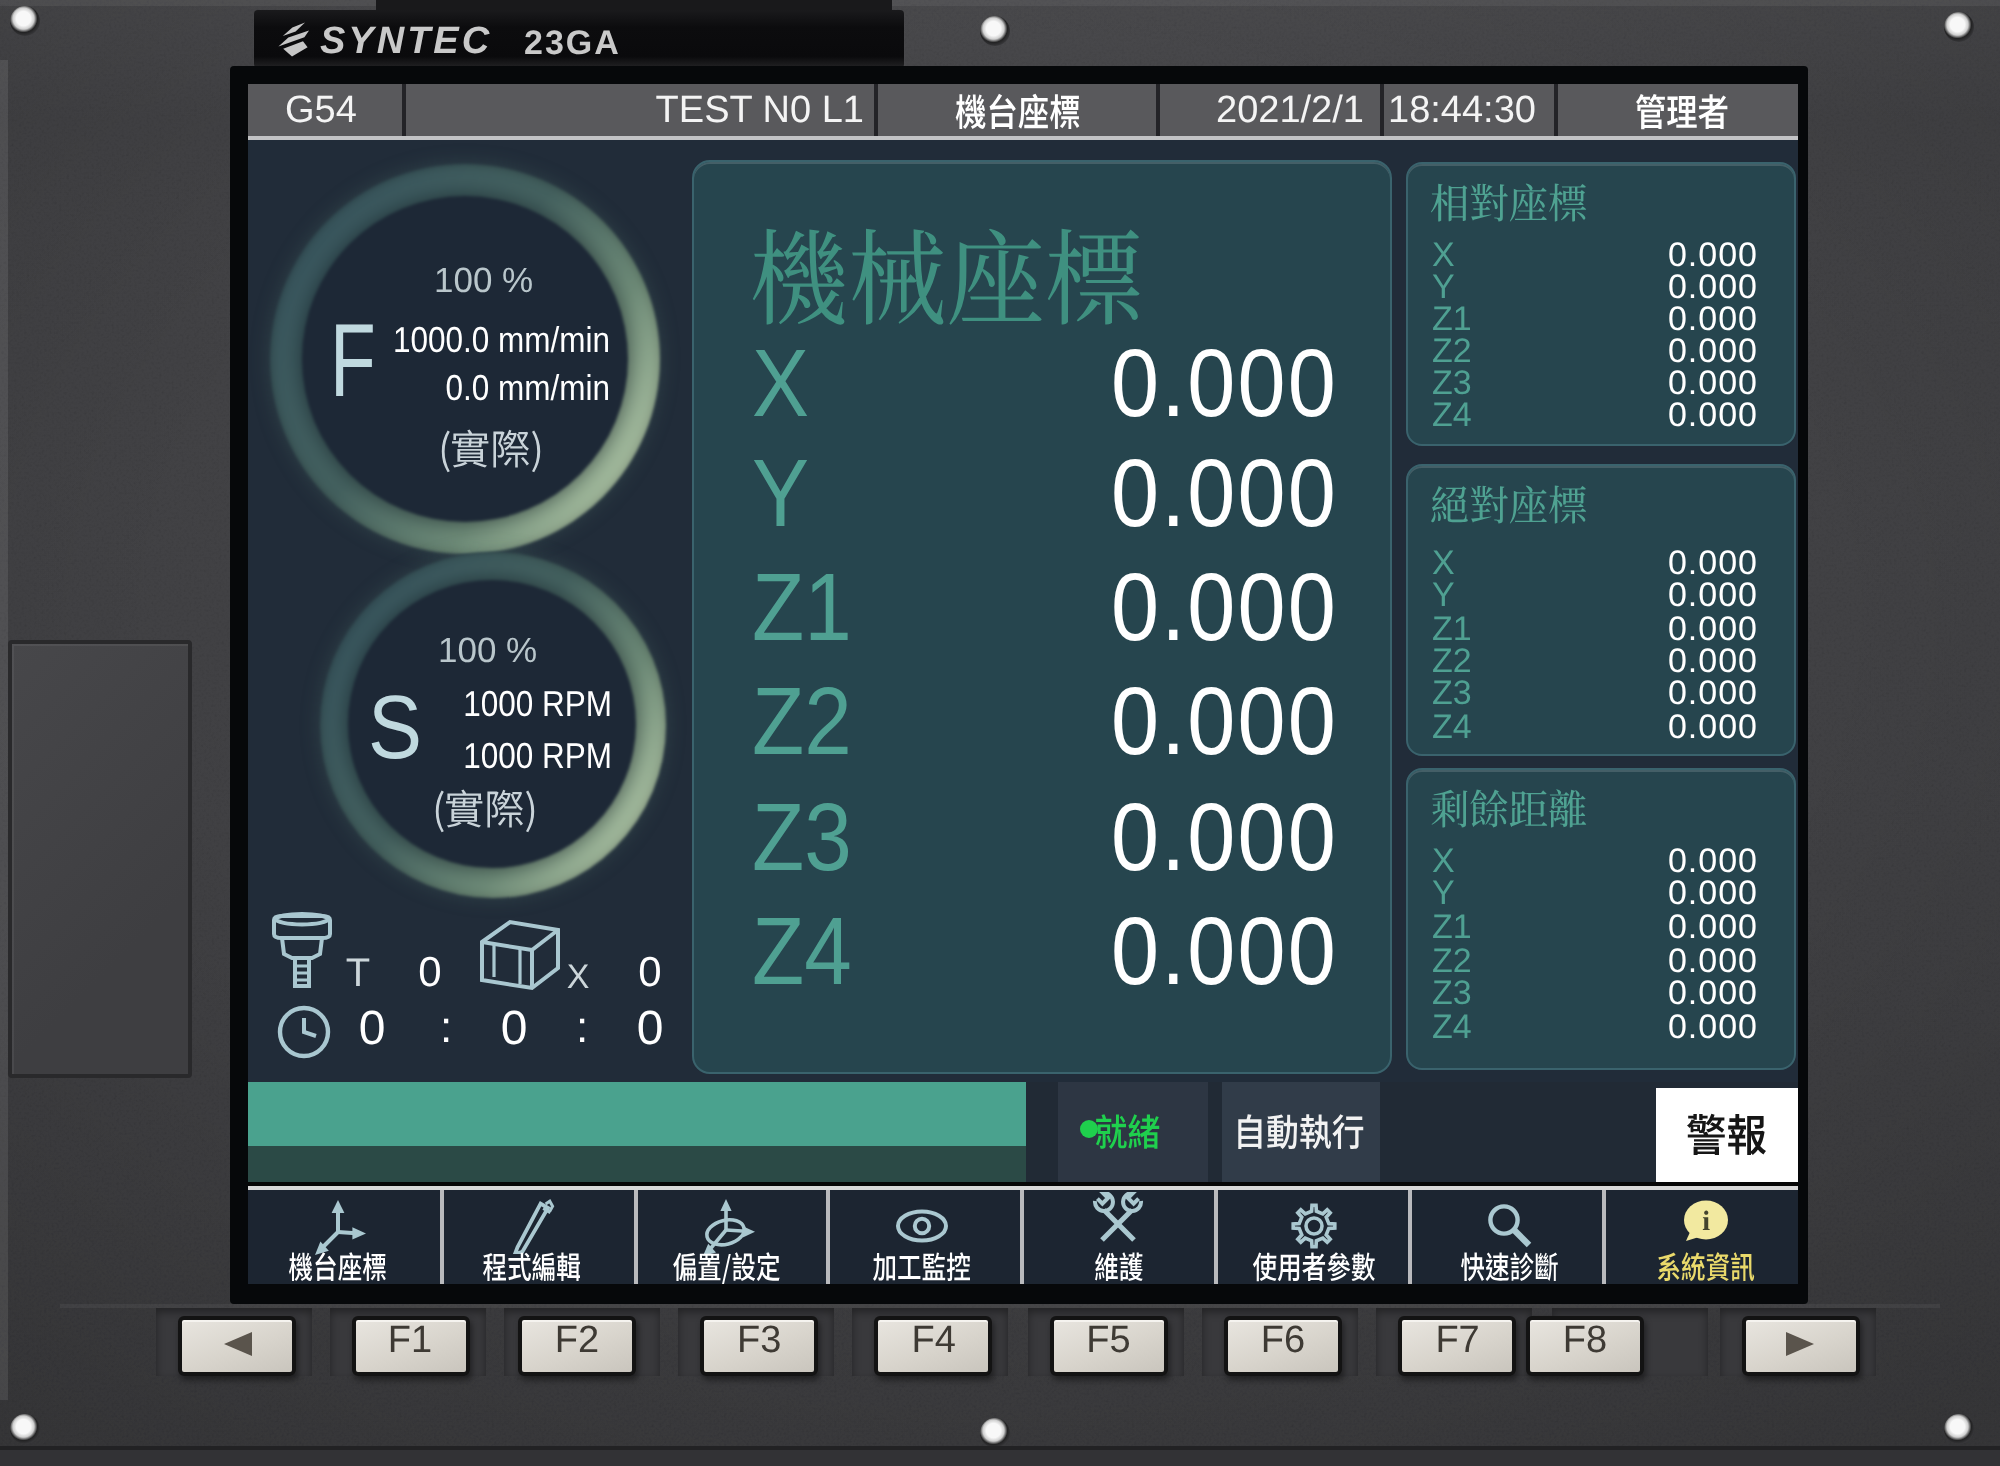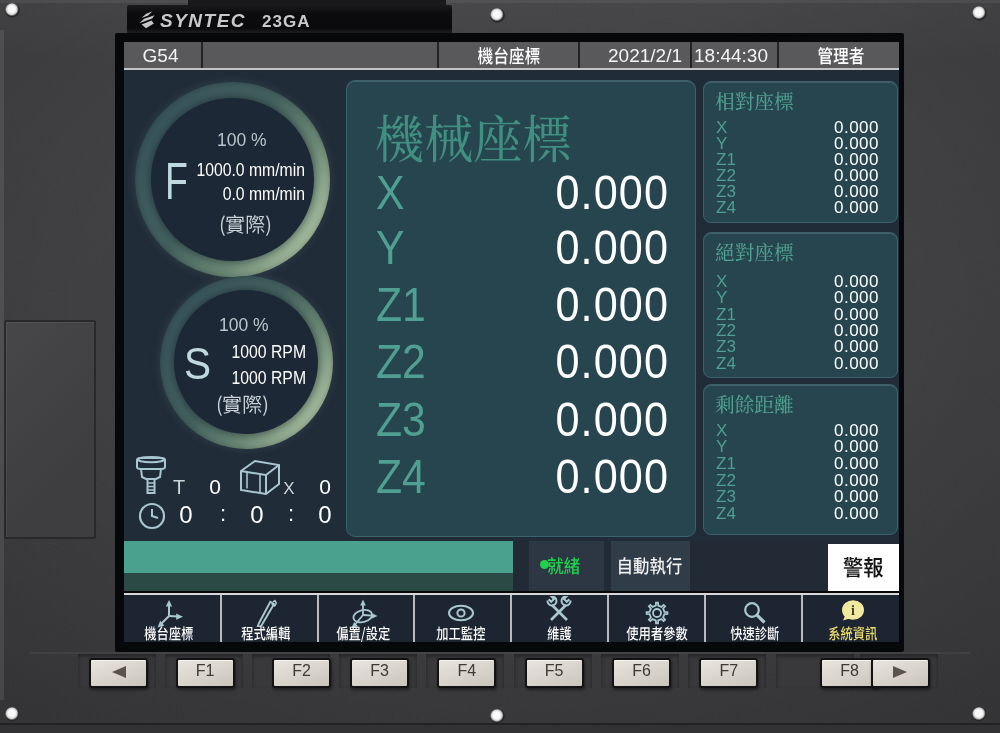--- a/index.html
+++ b/index.html
@@ -12,21 +12,21 @@
 .ring{position:absolute;border-radius:50%;background:linear-gradient(125deg,#33505c 0%,#44615f 45%,#6d8a77 68%,#b7ccab 92%);box-shadow:0 0 10px rgba(90,130,120,.25), inset 0 0 6px rgba(0,0,0,.28);filter:blur(.7px)}
 .ring .inner{position:absolute;border-radius:50%;background:#1d2836;box-shadow:0 0 9px rgba(8,14,22,.55)}
 .gt{position:absolute;color:#fff;white-space:nowrap;line-height:1}
 .panel{position:absolute;background:#26454e;border:1px solid #3a636d;border-radius:9px;box-shadow:inset 0 1px 0 rgba(255,255,255,.14)}
 .axl{position:absolute;color:#4FA092;font-size:48px;line-height:1;transform:scaleX(.89);transform-origin:0 0}
 .axv{position:absolute;color:#fff;font-size:48px;line-height:1;text-align:right;letter-spacing:1.2px;transform:scaleX(.9);transform-origin:100% 0}
 .sxl{position:absolute;color:#4FA092;font-size:17px;line-height:1}
 .sxv{position:absolute;color:#fff;font-size:17px;line-height:1;text-align:right;letter-spacing:.5px}
 .mbtn{position:absolute;height:49px;background:#1c2531;border-top:2.5px solid #d8d8d8;box-sizing:border-box}
 .msep{position:absolute;top:595px;width:2px;height:46.5px;background:#b9babd}
-.key{position:absolute;top:658px;width:55px;height:26px;background:linear-gradient(160deg,#e8e5df 0%,#d8d4cc 55%,#c9c5bd 100%);border:2px solid #131313;border-radius:3px;box-shadow:inset 0 1px 0 #f5f3ef, 1px 2px 3px rgba(0,0,0,.45);color:#3e3a34;font-size:16px;text-align:center;line-height:21px}
+.key{position:absolute;top:658px;width:55px;height:26px;background:linear-gradient(160deg,#e8e5df 0%,#d8d4cc 55%,#c9c5bd 100%);border:2px solid #131313;border-radius:3px;box-shadow:inset 0 1px 0 #f5f3ef, 1px 2px 3px rgba(0,0,0,.45);color:#3e3a34;font-size:19px;text-align:center;line-height:21px}
 </style></head><body>
 <div id="page">
 <svg class="abs" style="left:0;top:0" width="1000" height="733">
       <defs>
         <filter id="nz" x="0" y="0" width="100%" height="100%">
           <feTurbulence type="fractalNoise" baseFrequency="0.8" numOctaves="2" seed="7" stitchTiles="stitch"></feTurbulence>
           <feColorMatrix type="matrix" values="0 0 0 0 0.5  0 0 0 0 0.5  0 0 0 0 0.5  0.6 0.6 0.6 0 0"></feColorMatrix>
         </filter>
       </defs>
       <rect width="1000" height="733" filter="url(#nz)" opacity="0.07"></rect>
@@ -71,20 +71,21 @@
 
 <div id="frame"></div>
 <div id="hdr"></div>
 <div class="hsep" style="left:201px"></div>
 <div class="hsep" style="left:437px"></div>
 <div class="hsep" style="left:578px"></div>
 <div class="hsep" style="left:690px"></div>
 <div class="hsep" style="left:777px"></div>
 <div class="abs" style="left:124px;top:68px;width:775px;height:2px;background:#c2c3c5"></div>
 <div class="htx" style="left:124px;width:73px;text-align:center">G54</div>
+<div class="htx" style="left:240px;width:192px;text-align:right">TEST N0 L1</div>
 <div class="htx" style="left:582px;width:126px;text-align:center">2021/2/1</div>
 <div class="htx" style="left:690px;width:82px;text-align:center">18:44:30</div>
 <div id="main"></div>
 
 <div class="ring" style="left:135px;top:81.5px;width:195px;height:195px">
       <div class="inner" style="left:16px;top:16px;width:163px;height:163px"></div>
     </div>
 <div class="ring" style="left:159.5px;top:275.5px;width:173px;height:173px">
       <div class="inner" style="left:14.5px;top:14.5px;width:144px;height:144px"></div>
     </div>
@@ -258,27 +259,27 @@
       <ellipse cx="0" cy="-1" rx="11" ry="9.8" fill="#f2e9a0"></ellipse>
       <path d="M-8,5 L-10,9.5 L-3.5,7.5 Z" fill="#f2e9a0"></path>
       <text x="0" y="4" text-anchor="middle" font-family="Liberation Serif" font-size="14" font-weight="bold" fill="#44442e">i</text>
     </svg>
 
 <div class="abs" style="left:30px;top:652px;width:940px;height:2px;background:rgba(255,255,255,.05)"></div>
 <div class="key" style="left:89.0px"><svg width="18" height="14" viewBox="0 0 18 14" style="margin-top:5px">
         <path d="M16,1 L16,13 L2,7 Z" fill="#5a544c"></path>
       </svg></div>
 <div class="key" style="left:175.5px">F1</div>
-<div class="key" style="left:272px">F2</div>
+<div class="key" style="left:259px">F2</div>
 <div class="key" style="left:350.1px">F3</div>
 <div class="key" style="left:437.4px">F4</div>
 <div class="key" style="left:524.7px">F5</div>
 <div class="key" style="left:612.0px">F6</div>
 <div class="key" style="left:699.3px">F7</div>
-<div class="key" style="left:820px">F8</div>
+<div class="key" style="left:763px">F8</div>
 <div class="key" style="left:870.5px"><svg width="18" height="14" viewBox="0 0 18 14" style="margin-top:5px">
         <path d="M2,1 L2,13 L16,7 Z" fill="#5a544c"></path>
       </svg></div>
 <svg style="position:absolute;left:476.6px;top:42.2px;overflow:visible" width="64" height="28" viewBox="0 -21.3 64 28.5">
       <path fill="#ffffff" d="M0.7 -12.5H4.8V-10.7H0.7ZM2.2 -16.1H3.6V1.6H2.2ZM2.2 -11.3 3.0 -10.9Q2.9 -9.8 2.7 -8.6Q2.5 -7.4 2.2 -6.2Q1.9 -5.1 1.6 -4.1Q1.3 -3.1 1.0 -2.4Q0.9 -2.7 0.8 -3.0Q0.7 -3.4 0.6 -3.7Q0.4 -4.1 0.3 -4.3Q0.6 -4.9 0.9 -5.7Q1.2 -6.5 1.5 -7.5Q1.7 -8.4 1.9 -9.4Q2.1 -10.4 2.2 -11.3ZM3.6 -9.8Q3.7 -9.6 3.9 -9.2Q4.1 -8.8 4.4 -8.3Q4.6 -7.9 4.8 -7.4Q5.0 -7.0 5.1 -6.8L4.4 -5.5Q4.3 -5.8 4.1 -6.3Q3.9 -6.8 3.7 -7.4Q3.5 -7.9 3.3 -8.4Q3.1 -8.8 3.0 -9.1ZM5.1 -6.3H15.1V-4.7H5.1ZM6.5 -3.3 7.5 -4.3Q7.8 -4.0 8.3 -3.6Q8.7 -3.1 9.1 -2.7Q9.4 -2.4 9.7 -2.0L8.7 -0.9Q8.4 -1.2 8.1 -1.6Q7.7 -2.0 7.3 -2.5Q6.9 -2.9 6.5 -3.3ZM11.8 -7.2 12.7 -8.1Q13.0 -7.8 13.5 -7.4Q13.9 -7.0 14.2 -6.7L13.3 -5.8Q13.1 -6.1 12.6 -6.5Q12.2 -6.9 11.8 -7.2ZM13.0 -4.7 14.4 -4.1Q13.6 -2.2 12.1 -0.7Q10.7 0.7 8.8 1.6Q8.7 1.3 8.4 0.9Q8.2 0.5 8.0 0.3Q9.7 -0.4 11.1 -1.8Q12.4 -3.1 13.0 -4.7ZM9.0 -15.9H10.4Q10.5 -12.6 10.7 -9.8Q10.9 -7.0 11.3 -4.9Q11.7 -2.8 12.4 -1.6Q13.0 -0.4 13.8 -0.3Q14.1 -0.2 14.2 -0.8Q14.4 -1.3 14.5 -2.3Q14.6 -2.1 14.8 -1.9Q15.0 -1.7 15.2 -1.5Q15.4 -1.4 15.5 -1.3Q15.3 -0.1 15.1 0.5Q14.8 1.1 14.5 1.4Q14.2 1.6 13.9 1.6Q12.8 1.5 12.0 0.6Q11.2 -0.2 10.7 -1.8Q10.2 -3.3 9.8 -5.5Q9.5 -7.6 9.3 -10.3Q9.1 -12.9 9.0 -15.9ZM7.7 -10.1 8.6 -10.4Q8.9 -9.7 9.1 -8.9Q9.2 -8.1 9.3 -7.6L8.3 -7.2Q8.2 -7.8 8.0 -8.6Q7.9 -9.4 7.7 -10.1ZM5.3 -10.7Q5.3 -10.9 5.2 -11.3Q5.1 -11.8 5.0 -12.0Q5.1 -12.1 5.3 -12.2Q5.4 -12.4 5.6 -12.7Q5.6 -12.9 5.9 -13.4Q6.1 -13.9 6.3 -14.5Q6.6 -15.2 6.7 -15.9L7.9 -15.5Q7.5 -14.3 7.0 -13.3Q6.5 -12.2 6.0 -11.4V-11.4Q6.0 -11.4 5.9 -11.3Q5.7 -11.2 5.5 -11.0Q5.3 -10.8 5.3 -10.7ZM5.3 -10.7 5.3 -11.7 5.9 -12.1 8.0 -12.3Q7.9 -12.1 7.8 -11.7Q7.7 -11.4 7.6 -11.1Q6.8 -11.0 6.3 -11.0Q5.9 -10.9 5.7 -10.8Q5.5 -10.7 5.3 -10.7ZM5.5 -7.3Q5.5 -7.4 5.4 -7.7Q5.3 -7.9 5.3 -8.2Q5.2 -8.5 5.1 -8.6Q5.3 -8.7 5.5 -8.9Q5.7 -9.2 5.9 -9.5Q6.1 -9.7 6.4 -10.4Q6.8 -11.0 7.2 -11.8Q7.6 -12.6 7.9 -13.5L9.1 -13.0Q8.4 -11.6 7.7 -10.3Q6.9 -9.0 6.1 -8.1V-8.0Q6.1 -8.0 6.0 -7.9Q5.8 -7.8 5.7 -7.6Q5.5 -7.4 5.5 -7.3ZM5.5 -7.3 5.5 -8.4 6.0 -8.8 8.4 -9.1Q8.4 -8.8 8.5 -8.5Q8.6 -8.2 8.6 -8.0Q7.7 -7.8 7.1 -7.7Q6.5 -7.6 6.2 -7.5Q5.9 -7.5 5.8 -7.4Q5.6 -7.3 5.5 -7.3ZM13.5 -10.3 14.4 -10.6Q14.7 -10.0 14.9 -9.2Q15.1 -8.4 15.2 -7.8L14.2 -7.4Q14.2 -8.0 13.9 -8.8Q13.7 -9.6 13.5 -10.3ZM11.2 -11.0Q11.1 -11.2 11.0 -11.6Q10.9 -12.1 10.8 -12.3Q10.9 -12.4 11.1 -12.6Q11.2 -12.7 11.3 -13.0Q11.4 -13.2 11.6 -13.6Q11.8 -14.1 12.0 -14.7Q12.2 -15.3 12.4 -15.9L13.6 -15.5Q13.2 -14.5 12.8 -13.5Q12.3 -12.4 11.8 -11.8V-11.7Q11.8 -11.7 11.7 -11.6Q11.5 -11.5 11.3 -11.3Q11.2 -11.1 11.2 -11.0ZM11.2 -11.0 11.2 -12.0 11.7 -12.4 13.8 -12.7Q13.7 -12.4 13.6 -12.0Q13.5 -11.7 13.4 -11.5Q12.6 -11.3 12.1 -11.3Q11.7 -11.2 11.5 -11.1Q11.3 -11.1 11.2 -11.0ZM11.4 -7.6Q11.3 -7.7 11.3 -8.0Q11.2 -8.3 11.1 -8.5Q11.0 -8.8 11.0 -9.0Q11.2 -9.0 11.4 -9.3Q11.6 -9.5 11.8 -9.8Q11.9 -10.1 12.3 -10.7Q12.6 -11.3 13.0 -12.1Q13.4 -13.0 13.6 -13.8L14.8 -13.3Q14.2 -12.0 13.5 -10.6Q12.7 -9.3 12.0 -8.4V-8.3Q12.0 -8.3 11.8 -8.2Q11.7 -8.1 11.5 -7.9Q11.4 -7.7 11.4 -7.6ZM11.4 -7.6 11.3 -8.7 11.8 -9.1 14.2 -9.4Q14.3 -9.2 14.3 -8.9Q14.4 -8.5 14.5 -8.3Q13.5 -8.1 13.0 -8.0Q12.4 -7.9 12.1 -7.8Q11.8 -7.8 11.6 -7.7Q11.4 -7.7 11.4 -7.6ZM6.2 -5.7H7.6V-4.9Q7.6 -3.9 7.4 -2.7Q7.2 -1.6 6.6 -0.4Q6.1 0.7 5.1 1.6Q5.0 1.5 4.8 1.2Q4.5 1.0 4.3 0.8Q4.1 0.6 4.0 0.5Q4.9 -0.3 5.4 -1.3Q5.9 -2.2 6.0 -3.2Q6.2 -4.1 6.2 -4.9Z M19.5 -1.3H28.3V0.6H19.5ZM18.6 -6.6H29.2V1.6H27.5V-4.8H20.3V1.6H18.6ZM25.4 -13.1 26.6 -14.2Q27.4 -13.4 28.2 -12.4Q29.0 -11.4 29.7 -10.4Q30.5 -9.4 30.9 -8.6L29.5 -7.4Q29.1 -8.2 28.4 -9.2Q27.7 -10.2 26.9 -11.2Q26.1 -12.3 25.4 -13.1ZM18.0 -8.0Q18.0 -8.2 17.9 -8.6Q17.8 -8.9 17.7 -9.3Q17.6 -9.7 17.5 -9.9Q17.8 -10.0 18.1 -10.3Q18.4 -10.6 18.8 -11.0Q19.0 -11.2 19.4 -11.8Q19.8 -12.3 20.3 -13.0Q20.8 -13.7 21.3 -14.6Q21.9 -15.4 22.3 -16.3L23.9 -15.4Q23.2 -14.2 22.4 -13.1Q21.6 -11.9 20.7 -10.9Q19.8 -9.8 19.0 -9.0V-9.0Q19.0 -9.0 18.8 -8.9Q18.7 -8.8 18.5 -8.6Q18.3 -8.5 18.1 -8.3Q18.0 -8.2 18.0 -8.0ZM18.0 -8.0 18.0 -9.5 19.1 -10.2 29.1 -10.7Q29.1 -10.3 29.1 -9.8Q29.2 -9.3 29.2 -9.0Q26.9 -8.8 25.2 -8.7Q23.5 -8.6 22.3 -8.5Q21.2 -8.5 20.4 -8.4Q19.6 -8.3 19.2 -8.3Q18.7 -8.2 18.5 -8.2Q18.2 -8.1 18.0 -8.0Z M40.4 -11.7H42.0V0.3H40.4ZM36.2 -4.5H46.3V-2.8H36.2ZM35.2 -0.5H47.2V1.2H35.2ZM37.4 -11.5 38.9 -11.3Q38.7 -9.3 38.0 -7.7Q37.4 -6.2 36.4 -5.2Q36.3 -5.3 36.1 -5.5Q35.8 -5.7 35.6 -5.9Q35.4 -6.1 35.2 -6.2Q36.2 -7.1 36.7 -8.4Q37.2 -9.8 37.4 -11.5ZM37.2 -8.3 38.1 -9.5Q38.5 -9.1 38.9 -8.6Q39.3 -8.1 39.7 -7.7Q40.1 -7.2 40.3 -6.8L39.4 -5.6Q39.2 -5.9 38.8 -6.4Q38.4 -6.9 38.0 -7.4Q37.6 -7.9 37.2 -8.3ZM44.0 -11.5 45.4 -11.2Q45.2 -9.3 44.5 -7.8Q43.8 -6.3 42.9 -5.3Q42.7 -5.5 42.5 -5.7Q42.3 -5.9 42.1 -6.1Q41.9 -6.3 41.7 -6.4Q42.6 -7.3 43.2 -8.6Q43.8 -9.9 44.0 -11.5ZM43.4 -8.4 44.3 -9.5Q44.8 -9.0 45.4 -8.5Q45.9 -7.9 46.4 -7.4Q46.9 -6.9 47.2 -6.5L46.3 -5.2Q46.0 -5.6 45.5 -6.2Q45.0 -6.7 44.5 -7.3Q43.9 -7.9 43.4 -8.4ZM34.5 -14.2H47.1V-12.4H34.5ZM33.6 -14.2H35.2V-9.0Q35.2 -7.9 35.1 -6.5Q35.1 -5.1 34.9 -3.7Q34.8 -2.3 34.5 -0.9Q34.1 0.4 33.6 1.5Q33.5 1.3 33.2 1.1Q33.0 0.9 32.7 0.7Q32.5 0.5 32.3 0.4Q32.7 -0.6 33.0 -1.8Q33.3 -3.0 33.4 -4.3Q33.5 -5.5 33.6 -6.8Q33.6 -8.0 33.6 -9.0ZM39.4 -15.7 40.9 -16.3Q41.3 -15.7 41.7 -14.9Q42.0 -14.2 42.2 -13.6L40.5 -12.9Q40.4 -13.5 40.1 -14.3Q39.7 -15.0 39.4 -15.7Z M56.7 -14.5H57.9V-8.8H56.7ZM58.9 -14.5H60.1V-8.8H58.9ZM59.9 -2.1 61.1 -2.8Q61.5 -2.4 61.9 -1.8Q62.3 -1.3 62.7 -0.8Q63.0 -0.2 63.2 0.2L61.9 1.1Q61.8 0.6 61.4 0.1Q61.1 -0.5 60.7 -1.0Q60.3 -1.6 59.9 -2.1ZM55.4 -2.8 56.8 -2.4Q56.4 -1.4 55.8 -0.4Q55.2 0.5 54.5 1.2Q54.4 1.1 54.2 0.9Q54.0 0.7 53.7 0.5Q53.5 0.3 53.3 0.2Q53.9 -0.4 54.5 -1.2Q55.1 -2.0 55.4 -2.8ZM53.9 -15.3H63.0V-13.7H53.9ZM54.9 -7.4H62.0V-5.9H54.9ZM54.0 -4.9H63.0V-3.3H54.0ZM55.6 -11.3V-9.6H61.3V-11.3ZM54.3 -12.7H62.7V-8.1H54.3ZM57.7 -4.0H59.1V1.6H57.7ZM48.7 -12.5H53.9V-10.7H48.7ZM50.8 -16.1H52.3V1.6H50.8ZM50.7 -11.2 51.6 -10.7Q51.4 -9.6 51.1 -8.4Q50.9 -7.2 50.5 -6.1Q50.2 -4.9 49.8 -3.9Q49.5 -2.8 49.1 -2.1Q49.0 -2.4 48.8 -2.8Q48.7 -3.1 48.6 -3.5Q48.4 -3.8 48.3 -4.1Q48.7 -4.7 49.0 -5.5Q49.4 -6.4 49.7 -7.3Q50.0 -8.3 50.3 -9.3Q50.5 -10.3 50.7 -11.2ZM52.2 -9.9Q52.4 -9.7 52.6 -9.2Q52.9 -8.7 53.2 -8.1Q53.5 -7.5 53.8 -7.0Q54.1 -6.6 54.2 -6.3L53.2 -5.0Q53.1 -5.4 52.8 -6.0Q52.6 -6.5 52.4 -7.1Q52.1 -7.8 51.9 -8.3Q51.6 -8.8 51.5 -9.1Z"></path>
     </svg>
 <svg style="position:absolute;left:817.1px;top:42.2px;overflow:visible" width="48" height="28" viewBox="0 -21.3 48 28.5">
       <path fill="#ffffff" d="M4.5 -0.4H12.5V1.1H4.5ZM1.3 -10.8H14.8V-7.5H13.1V-9.3H2.9V-7.5H1.3ZM4.4 -8.3H12.8V-4.2H4.4V-5.7H11.2V-6.9H4.4ZM4.5 -3.2H13.6V1.6H12.0V-1.8H4.5ZM3.2 -8.3H4.9V1.7H3.2ZM6.8 -11.9 8.3 -12.2Q8.5 -11.8 8.8 -11.3Q9.0 -10.8 9.1 -10.4L7.5 -10.0Q7.4 -10.4 7.3 -10.9Q7.1 -11.4 6.8 -11.9ZM2.8 -14.8H7.8V-13.3H2.8ZM9.4 -14.8H15.3V-13.3H9.4ZM3.0 -16.2 4.4 -15.7Q4.1 -14.8 3.7 -13.9Q3.2 -13.0 2.7 -12.2Q2.2 -11.4 1.7 -10.9Q1.6 -11.0 1.4 -11.3Q1.2 -11.5 1.0 -11.8Q0.8 -12.0 0.6 -12.2Q1.3 -12.9 2.0 -14.0Q2.6 -15.1 3.0 -16.2ZM9.6 -16.2 11.1 -15.8Q10.7 -14.6 10.1 -13.6Q9.5 -12.5 8.8 -11.8Q8.7 -12.0 8.5 -12.2Q8.2 -12.4 8.0 -12.6Q7.8 -12.8 7.6 -13.0Q8.2 -13.6 8.7 -14.4Q9.3 -15.3 9.6 -16.2ZM3.9 -12.7 4.9 -13.7Q5.3 -13.3 5.7 -12.8Q6.1 -12.4 6.4 -12.0L5.3 -10.9Q5.1 -11.3 4.7 -11.8Q4.3 -12.3 3.9 -12.7ZM10.8 -12.6 11.9 -13.7Q12.3 -13.3 12.8 -12.8Q13.4 -12.2 13.7 -11.8L12.6 -10.7Q12.3 -11.1 11.8 -11.7Q11.3 -12.2 10.8 -12.6Z M23.9 -10.1V-8.2H29.2V-10.1ZM23.9 -13.6V-11.7H29.2V-13.6ZM22.4 -15.2H30.7V-6.5H22.4ZM22.3 -4.6H30.9V-2.9H22.3ZM21.1 -0.7H31.5V1.0H21.1ZM16.6 -14.9H21.8V-13.1H16.6ZM16.7 -9.4H21.5V-7.6H16.7ZM16.4 -2.2Q17.1 -2.4 17.9 -2.7Q18.8 -3.0 19.7 -3.4Q20.7 -3.7 21.6 -4.1L21.9 -2.2Q20.6 -1.7 19.3 -1.2Q17.9 -0.6 16.8 -0.2ZM18.4 -14.2H20.0V-2.5L18.4 -2.2ZM25.9 -14.5H27.3V-7.3H27.4V0.1H25.7V-7.3H25.9Z M32.7 -10.2H47.1V-8.5H32.7ZM34.1 -13.9H43.3V-12.2H34.1ZM36.9 -3.7H44.1V-2.2H36.9ZM36.9 -0.6H44.1V1.1H36.9ZM38.0 -16.1H39.6V-9.2H38.0ZM45.0 -15.5 46.4 -14.6Q44.9 -12.1 42.8 -10.0Q40.7 -7.8 38.3 -6.2Q35.9 -4.6 33.3 -3.4Q33.2 -3.6 33.0 -3.9Q32.8 -4.2 32.6 -4.5Q32.5 -4.9 32.3 -5.0Q34.9 -6.1 37.3 -7.6Q39.6 -9.1 41.6 -11.1Q43.6 -13.1 45.0 -15.5ZM36.0 -6.7H45.2V1.6H43.5V-5.1H37.6V1.6H36.0Z"></path>
     </svg>
 <svg style="position:absolute;left:375.0px;top:99.8px;overflow:visible" width="197" height="78" viewBox="0 -58.2 197 78.0">

